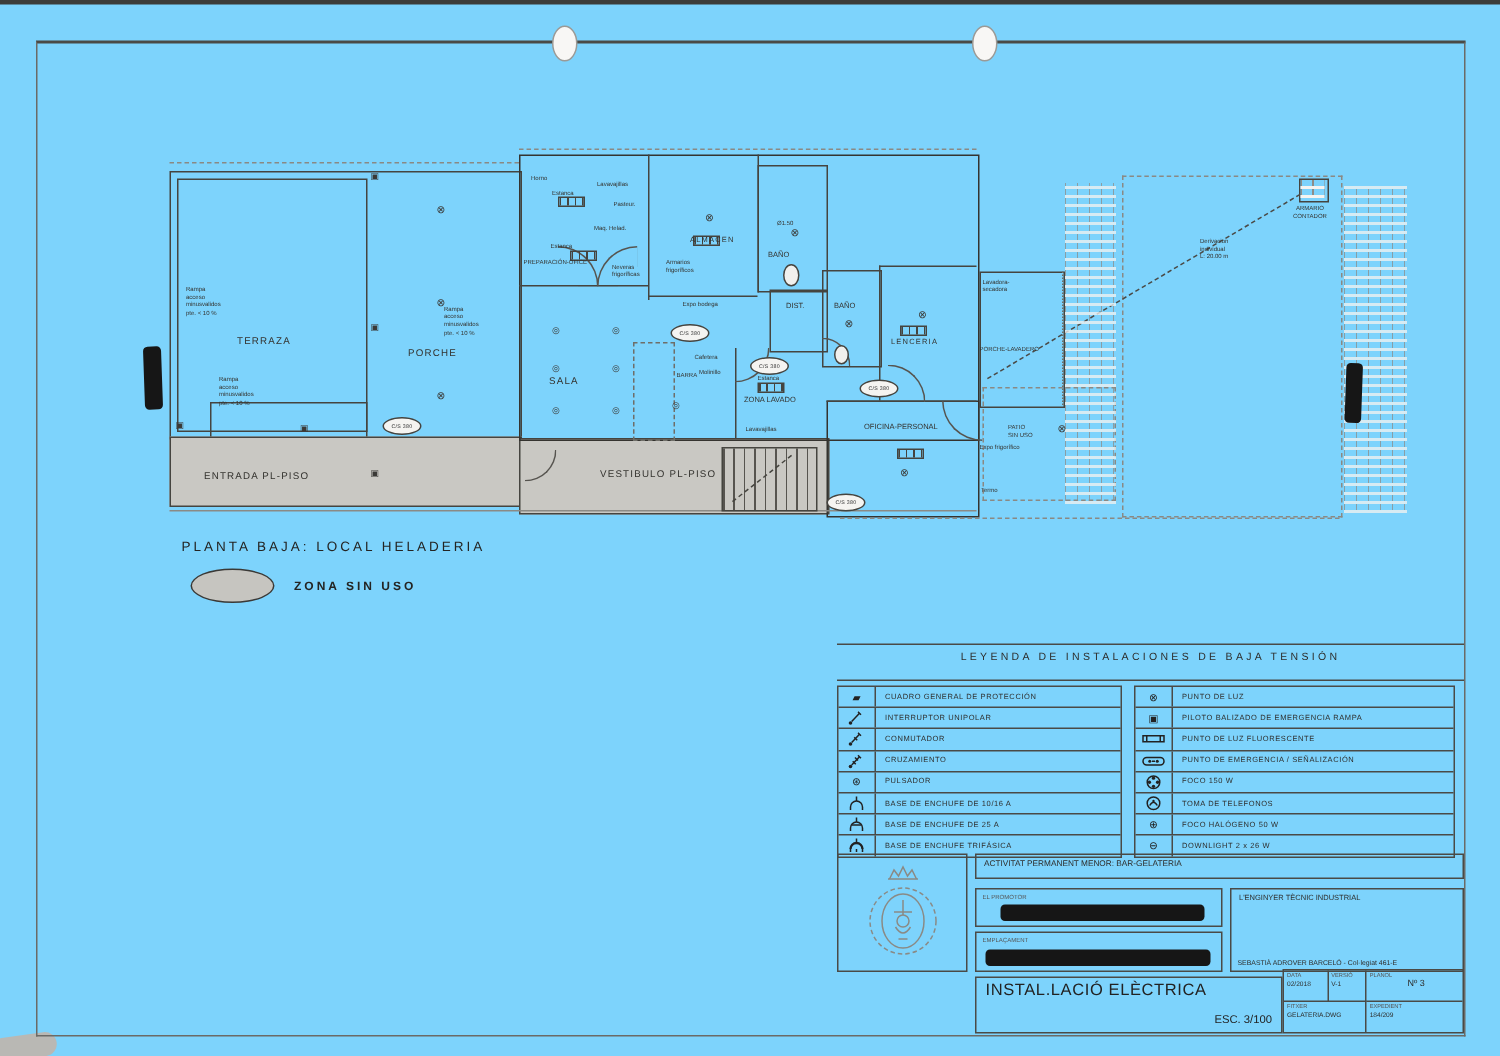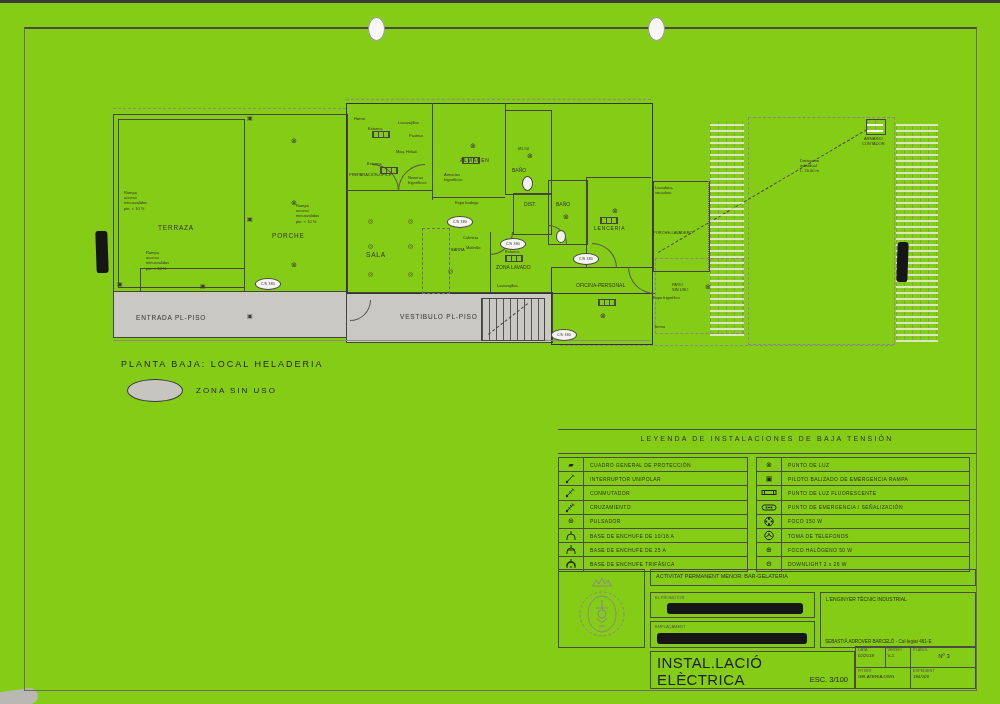--- a/index.html
+++ b/index.html
@@ -1,18 +1,18 @@
 <!DOCTYPE html>
 <html><head>
 <meta charset="utf-8">
 <style>
   html,body{margin:0;padding:0;}
   body{width:1000px;height:704px;overflow:hidden;background:#e9e8e4;
        font-family:"Liberation Sans","DejaVu Sans",sans-serif;color:#2c2c2a;}
-  #scan{position:relative;width:1000px;height:704px;background:#84cc16;}
+  #scan{position:relative;width:1000px;height:704px;background:#7dd3fc;}
   .edge-top{position:absolute;left:0;top:0;width:1000px;height:3px;background:#3c3c3a;}
   .corner-smudge{position:absolute;left:-6px;top:690px;width:44px;height:16px;background:#b9b8b4;border-radius:8px;transform:rotate(-8deg);}
   .sheet-border{position:absolute;left:24px;top:27px;width:951px;height:661px;border:1px solid #6b6a66;border-top:2px solid #4a4a46;}
   .hole{position:absolute;width:15px;height:22px;background:#f8f7f5;border:1px solid #9b9a96;border-radius:50%;}
   
   #plan{position:absolute;left:0;top:0;width:1000px;height:704px;}
   .rect{position:absolute;border:1px solid #45443f;}
   .r2{border:1.6px solid #34332f;}
   .shade{background:#c9c8c3;border:1px solid #45443f;}
   .dash{border:1px dashed #6f6e68;}
@@ -38,21 +38,21 @@
     background:repeating-linear-gradient(90deg,#45443f 0 1px,transparent 1px 5px);}
   .tag{position:absolute;width:24px;height:10px;border:1px solid #45443f;border-radius:50%;
     font-size:3.5px;display:flex;align-items:center;justify-content:center;color:#333;letter-spacing:.2px;background:#f5f4f1;}
   .toilet{position:absolute;border:1px solid #45443f;border-radius:50%;background:#f1f0ed;}
   .lbl{position:absolute;color:#34332f;line-height:1.3;}
   .t4{font-size:4px;} .t5{font-size:5px;} .t6{font-size:6.5px;}
   .ls{letter-spacing:.8px;} .pre{white-space:pre-line;} .ctr{text-align:center;}
   .redact{position:absolute;background:#161616;border-radius:3px;}
   .plan-title{position:absolute;left:121px;top:359px;font-size:9px;letter-spacing:2px;color:#242422;}
   .zona-swatch{position:absolute;left:127px;top:379px;width:54px;height:21px;border:1.4px solid #3a3936;border-radius:50%;background:#c6c5c0;}
-  .zona-label{position:absolute;left:196px;top:386px;font-size:8px;letter-spacing:2px;color:#242422;}
+  .zona-label{position:absolute;left:196px;top:386px;font-size:8px;letter-spacing:2px;color:#242422;font-weight:bold;}
   
   .legend{position:absolute;left:558px;top:429px;width:418px;}
   .legend-title{height:18px;border-bottom:1px solid #4a4a46;text-align:center;
     font-size:7px;letter-spacing:2.2px;padding-top:5px;color:#2e2e2c;border-top:1px solid #4a4a46;}
   .legend-tables{display:flex;gap:8px;margin-top:3px;}
   .ltable{border:1px solid #4a4a46;}
   .ltable .lrow{display:flex;height:13.2px;border-top:1px solid #4a4a46;align-items:center;}
   .ltable .lrow:first-child{border-top:none;}
   .lsym{width:24px;border-right:1px solid #4a4a46;height:100%;display:flex;align-items:center;justify-content:center;font-size:7px;color:#222;}
   .llab{padding-left:6px;font-size:5px;letter-spacing:.4px;color:#2e2e2c;}
@@ -65,21 +65,21 @@
   .tb-company .ph,.tb-company .em{font-size:5px;color:#333;margin-top:1px;}
   .tb-activitat{left:92px;top:0;width:326px;height:17px;font-size:5.5px;padding:3px 0 0 5px;color:#2e2e2c;}
   .tb-promotor{left:92px;top:23px;width:165px;height:26px;}
   .tb-emplacament{left:92px;top:52px;width:165px;height:27px;}
   .tb-mini{font-size:4px;color:#555;padding:2px 0 0 4px;}
   .tb-enginyer{left:262px;top:23px;width:156px;height:56px;}
   .tb-enginyer .lab{font-size:5px;padding:3px 0 0 5px;color:#2e2e2c;}
   .tb-enginyer .nm{position:absolute;left:4px;bottom:3px;font-size:4.6px;color:#2e2e2c;}
   .tb-doc{left:92px;top:82px;width:205px;height:38px;}
   .tb-doc .l1{font-size:10.5px;letter-spacing:.6px;padding:4px 0 0 6px;color:#222;}
-  .tb-doc .l2{font-size:15px;letter-spacing:.4px;padding:2px 0 0 6px;color:#222;}
+  .tb-doc .l2{font-size:11px;letter-spacing:.4px;padding:2px 0 0 6px;color:#222;}
   .tb-doc .esc{position:absolute;right:6px;bottom:4px;font-size:7.5px;color:#222;}
   .tb-grid{left:297px;top:77px;width:121px;height:43px;padding:0;}
   .tb-grid .grow{display:flex;height:50%;box-sizing:border-box;}
   .tb-grid .cell{border-right:1px solid #4a4a46;border-bottom:1px solid #4a4a46;box-sizing:border-box;padding:1px 0 0 2px;overflow:hidden;}
   .tb-grid .cell:last-child{border-right:none;}
   .tb-grid .grow:last-child .cell{border-bottom:none;}
   .cl{display:block;font-size:3.8px;color:#555;}
   .cv{display:block;font-size:4.4px;color:#2e2e2c;margin-top:1px;}
   .cv.big{font-size:6px;text-align:center;}
 </style>

